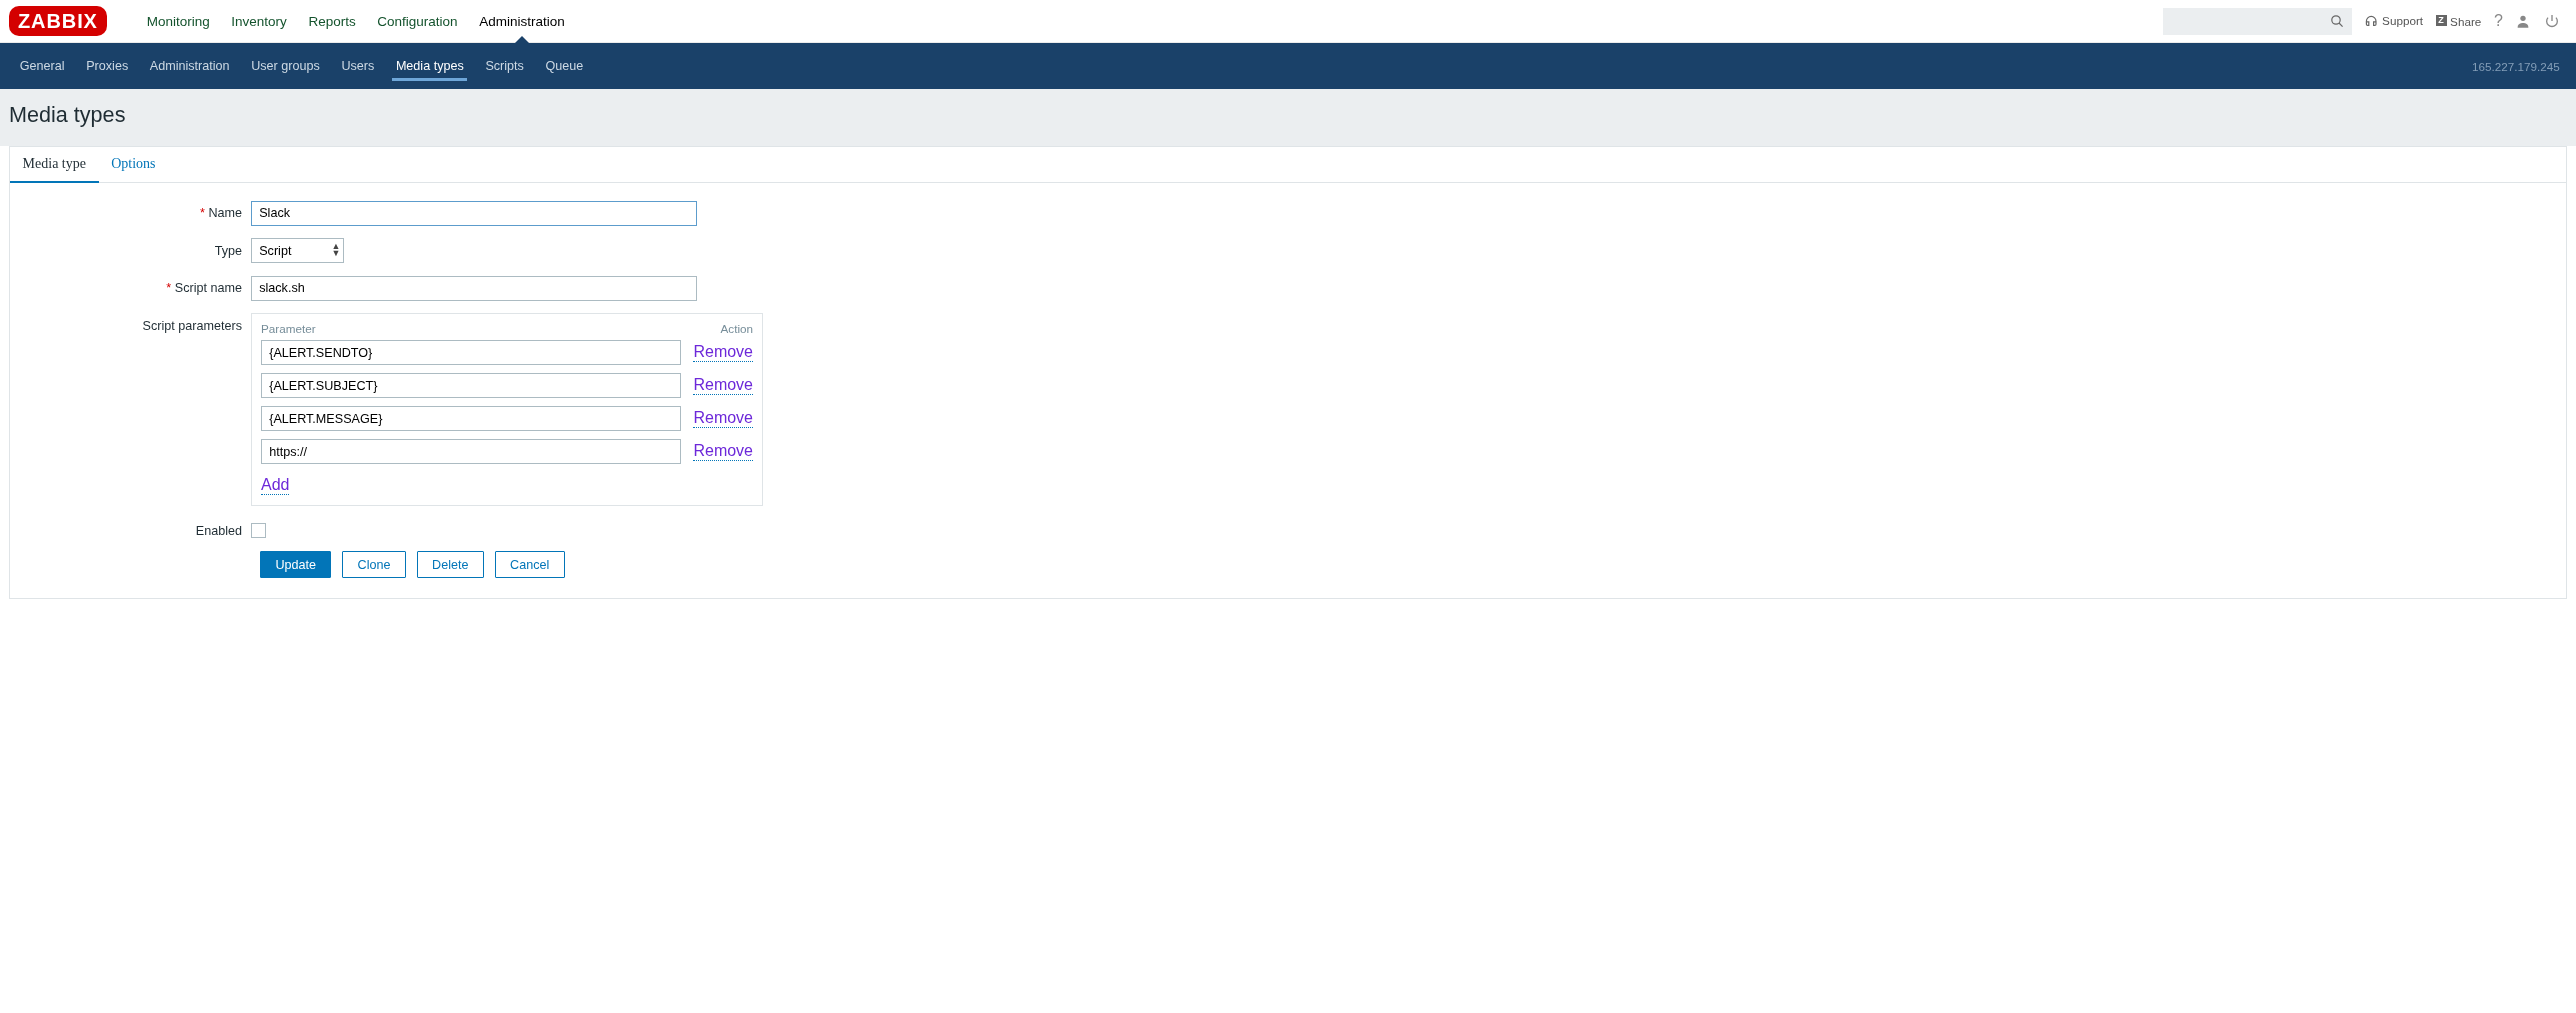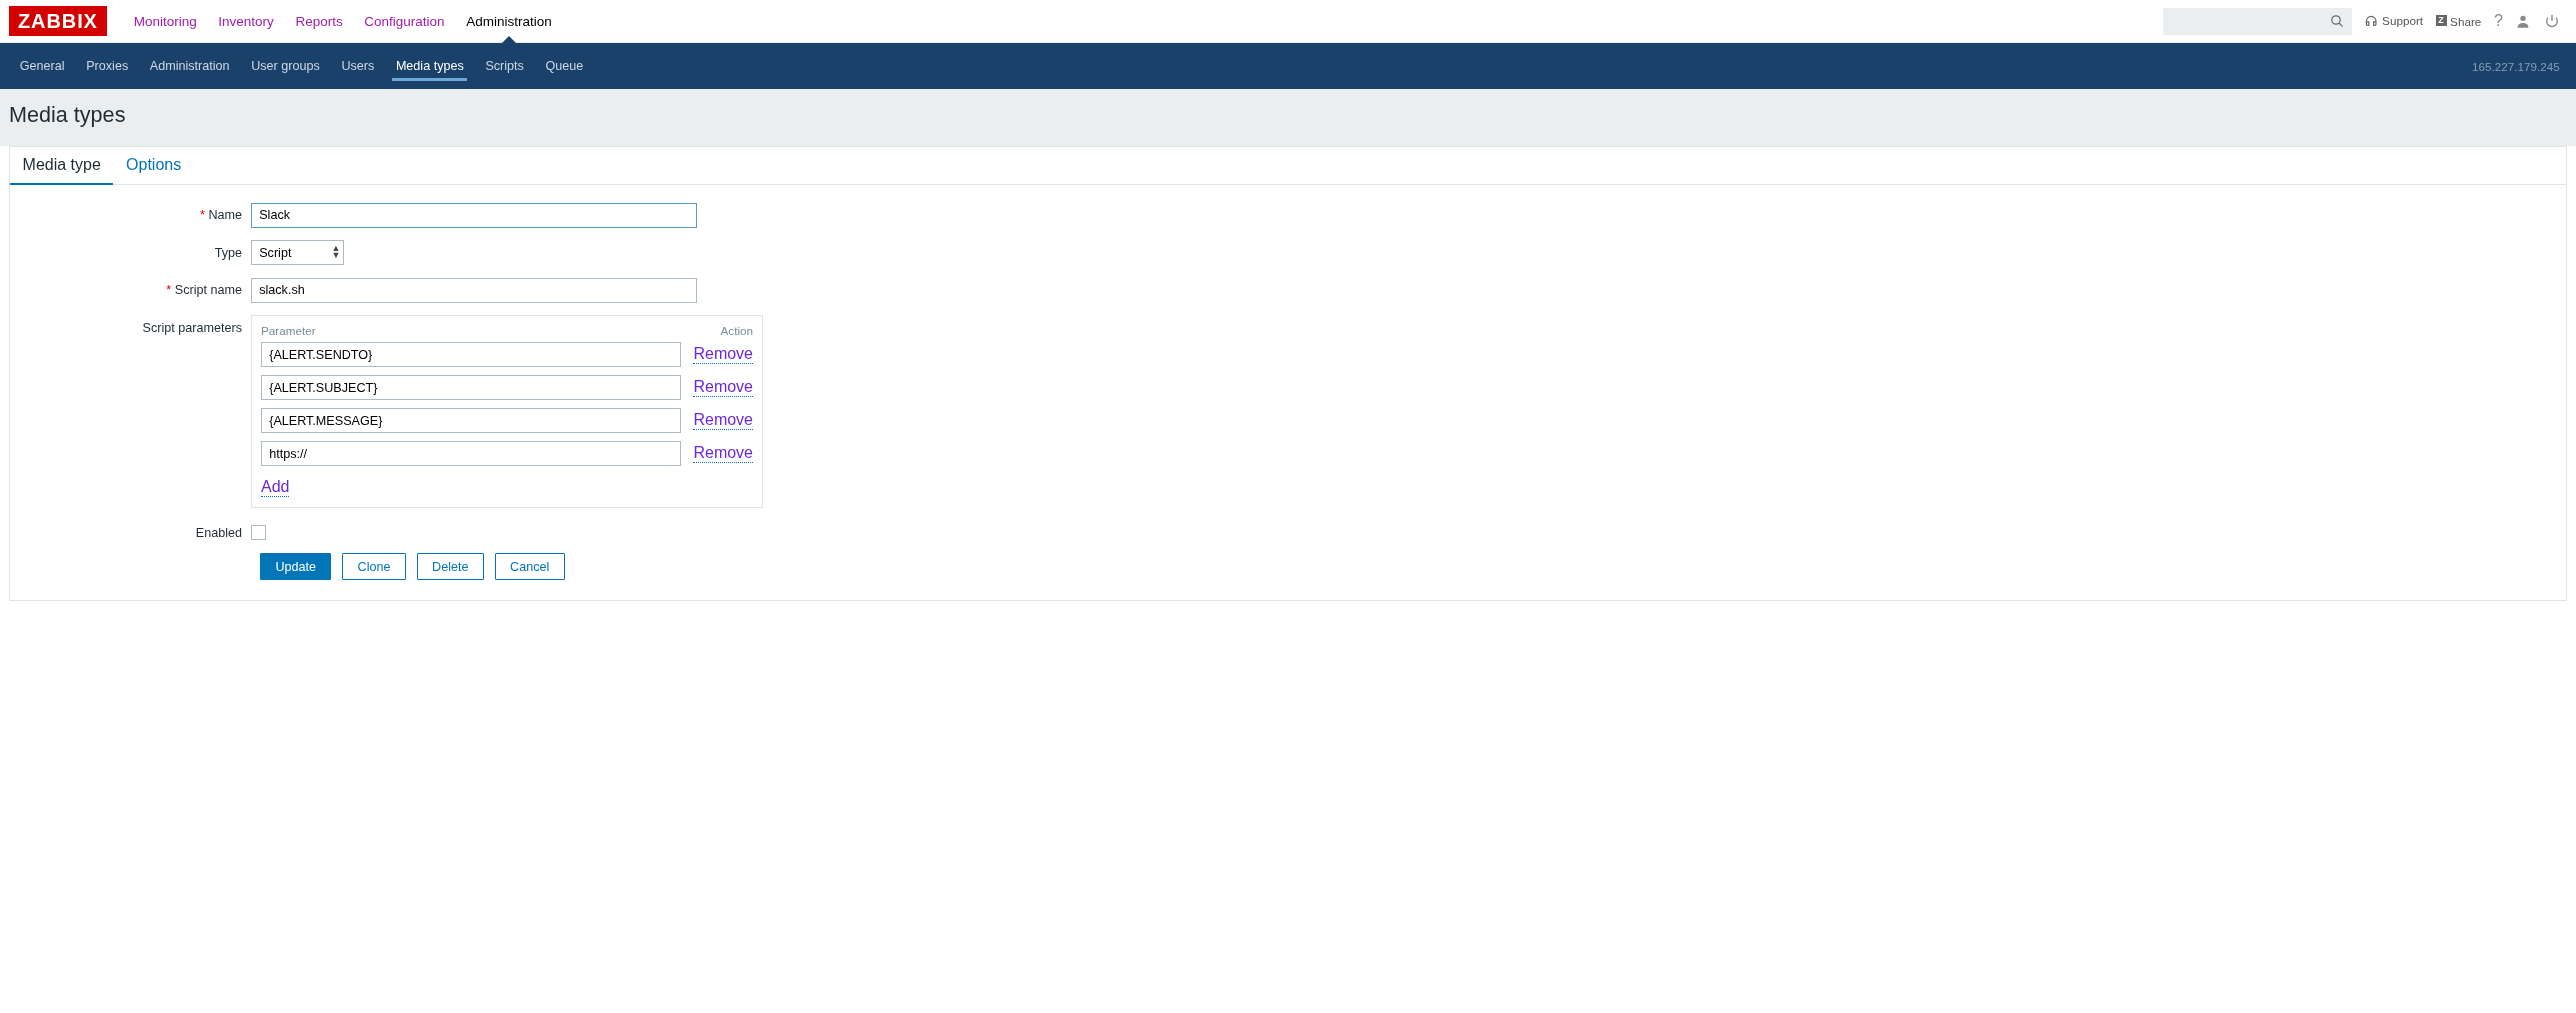--- a/index.html
+++ b/index.html
@@ -1,41 +1,41 @@
 <!DOCTYPE html>
 <html style="font-size:14.4px"><head>
 <meta charset="utf-8">
 <style>
 * { margin:0; padding:0; box-sizing:border-box; }
 body { font-family:Arial,Helvetica,sans-serif; font-size:11.7px; color:#1f2c33; background:#fff; }
 
 .topnav { display:flex; align-items:center; height:43px; background:#fff; border-bottom:0.9px solid #ebebeb; }
-.logo { background:#d40000; color:#fff; font-weight:bold; font-size:20px; letter-spacing:0.9px; padding:3.6px 9px; margin:0 16px 0 9px; }
+.logo { background:#d40000; color:#fff; font-weight:bold; font-size:20px; letter-spacing:0.9px; padding:3.6px 9px; margin:0 29px 0 9px;border-radius:10px; }
 .topnav-items { display:flex; align-items:center; flex:1; }
-.topnav-item { color:#a21caf; font-size:13.5px; padding:0 10.8px; line-height:43px; cursor:pointer; position:relative; }
+.topnav-item { color:#14532d; font-size:13.5px; padding:0 10.8px; line-height:43px; cursor:pointer; position:relative; }
 .topnav-item.active { color:#000; font-weight:500; }
 .topnav-item.active::after { content:''; position:absolute; bottom:-0.9px; left:50%; transform:translateX(-50%); width:0; height:0; border-left:7.2px solid transparent; border-right:7.2px solid transparent; border-bottom:7.2px solid #1a4169; }
 .topnav-right { display:flex; align-items:center; gap:12.6px; padding-right:16px; }
 .search-box { background:#ebeef0; border:none; width:189px; height:27px; padding:0 27px 0 7.2px; font-size:11.7px; }
 .search-wrap { position:relative; }
 .search-wrap svg { position:absolute; right:7.2px; top:6.3px; }
 .tool-item { display:flex; align-items:flex-start; gap:3.6px; color:#555; cursor:pointer; font-size:11.7px; }
 
 .subnav { background:#1a4169; height:46px; display:flex; align-items:center; padding:0 9px; position:relative; }
 .subnav-item { color:#cdd9e4; font-size:12.6px; padding:0 10.8px; line-height:30px; cursor:pointer; }
 .subnav-item.active { color:#fff; position:relative; }
 .subnav-item.active::after { content:''; position:absolute; left:7.2px; right:7.2px; bottom:0; height:2.7px; background:#6ea6d8; }
 .subnav-ip { margin-left:auto; color:#849eb8; font-size:11.7px; padding-right:7.2px; }
 
 .page-header { background:#ebeef0; padding:12.6px 9px 18px; }
 .page-title { font-size:21.6px; font-weight:400; color:#1f2c33; }
 
 .content { margin:0 9px 12.6px; background:#fff; border:0.9px solid #dfe4e7; }
 .tabs { display:flex; border-bottom:0.9px solid #dfe4e7; }
-.tab { padding:9px 12.6px; font-size:16px; cursor:pointer; color:#0275b8; }
+.tab { padding:9px 12.6px; font-size:14px; cursor:pointer; color:#0275b8;font-family:Liberation Serif, serif; }
 .tab.active { color:#1f2c33; border-bottom:2.7px solid #0275b8; margin-bottom:-0.9px; }
 
 .form { padding:18px 16px 20px; }
 .form-row { display:flex; align-items:flex-start; margin-bottom:12.6px; }
 .form-label { width:225px; text-align:right; padding-right:9px; padding-top:5.4px; font-size:12.6px; color:#1f2c33; }
 .req { color:#d40000; margin-right:3.6px; }
 .form-control { display:flex; flex-direction:column; }
 .text-input { width:446px; height:25px; border:0.9px solid #acbbc2; padding:0 7.2px; font-size:12.6px; }
 .text-input.name { border:0.9px solid #5c9ccc; }
 .select-wrap { position:relative; width:93px; }

